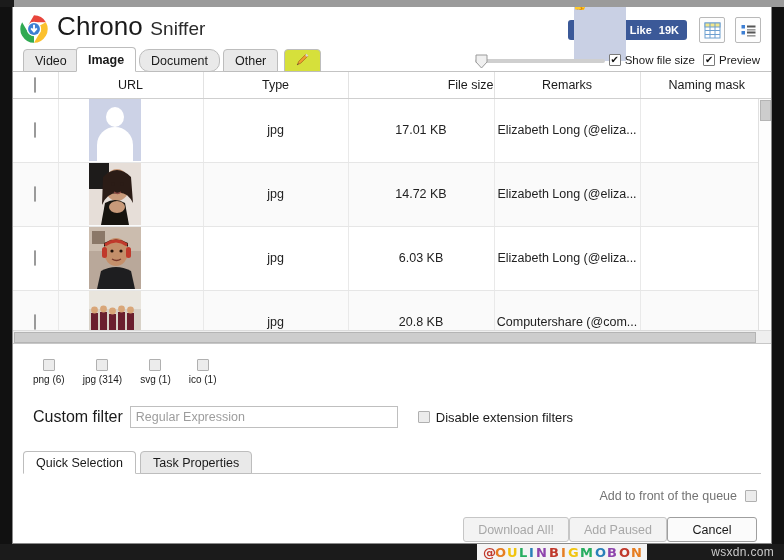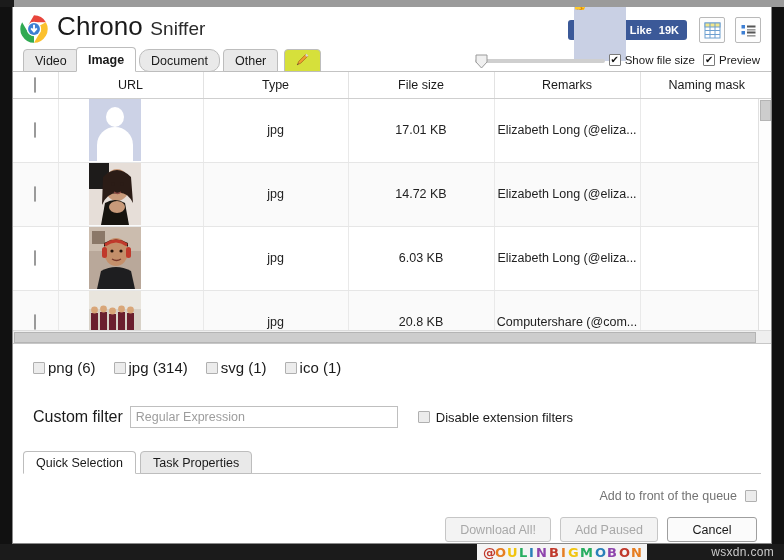--- a/index.html
+++ b/index.html
@@ -141,21 +141,21 @@
   thead th {
     height: 26px; font-weight: normal; font-size: 12.5px; color: #1a1a1a;
     background: #fff;
     border-bottom: 1px solid #cfcfcf;
     border-right: 1px solid #e2e2e2;
   }
   thead th:last-child { border-right: none; }
   .col-chk  { width: 45px; }
   .col-url  { width: 145px; }
   .col-type { width: 145px; }
-  .col-size { width: 146px; }
+  .col-size { width: 146px; text-align: right; }
   .col-rem  { width: 146px; }
   .col-mask { width: 133px; }
 
   tbody td {
     height: 64px;
     font-size: 12.5px; color: #222; text-align: center;
     border-bottom: 1px solid #e6e6e6;
     border-right: 1px solid #e9e9e9;
     overflow: hidden; white-space: nowrap;
   }
@@ -203,21 +203,21 @@
   }
 
   
   #filters { position: relative; height: 107px; }
   #ext-row {
     position: absolute; left: 20px; top: 15px;
     display: flex; gap: 18px; align-items: center;
   }
   .ext-item {
     display: flex; align-items: center; gap: 3px;
-    font-size: 15px; color: #1a1a1a; cursor: pointer;
+    font-size: 10px; color: #1a1a1a; cursor: pointer; flex-direction: column;
   }
 
   #custom-row {
     position: absolute; left: 20px; top: 62px; right: 10px;
     display: flex; align-items: center;
   }
   #cf-label { font-size: 16px; color: #1a1a1a; margin-right: 7px; }
   #cf-input {
     width: 268px; height: 22px;
     border: 1px solid #bfbfbf; background: #fff;
@@ -253,21 +253,21 @@
 
   
   #footer { position: relative; height: 92px; }
   #queue-row {
     position: absolute; right: 14px; top: 15px;
     display: flex; align-items: center; gap: 8px;
     font-size: 12.5px; color: #737373; cursor: pointer;
   }
   #btn-row {
     position: absolute; right: 14px; top: 43px;
-    display: flex; gap: 9px; align-items: center; margin-left: 41px;
+    display: flex; align-items: center; margin-left: 41px;
   }
   .btn {
     height: 25px; min-width: 90px; padding: 0 14px;
     border: 1px solid #c6c6c6; background: #f3f3f3;
     border-radius: 3px; font-size: 12.5px; color: #a8a8a8;
     display: flex; align-items: center; justify-content: center;
     cursor: default;
     font-family: "Liberation Sans", sans-serif;
   }
   .btn.enabled { color: #1a1a1a; border-color: #9f9f9f; background: #fbfbfb; cursor: pointer; }

